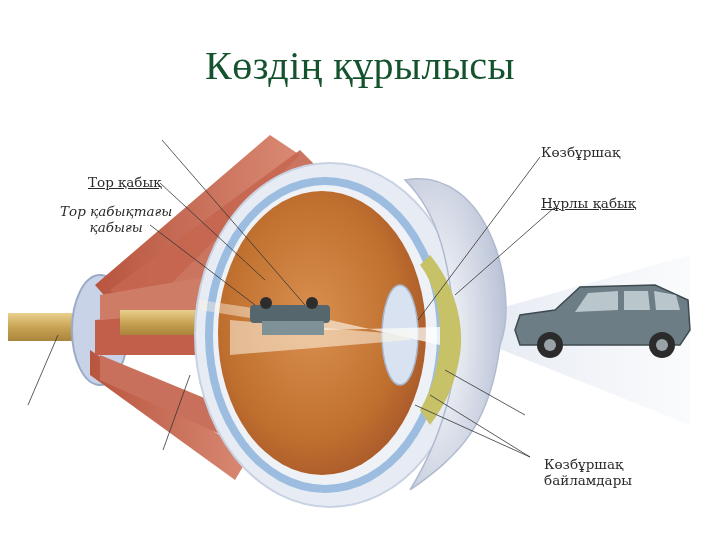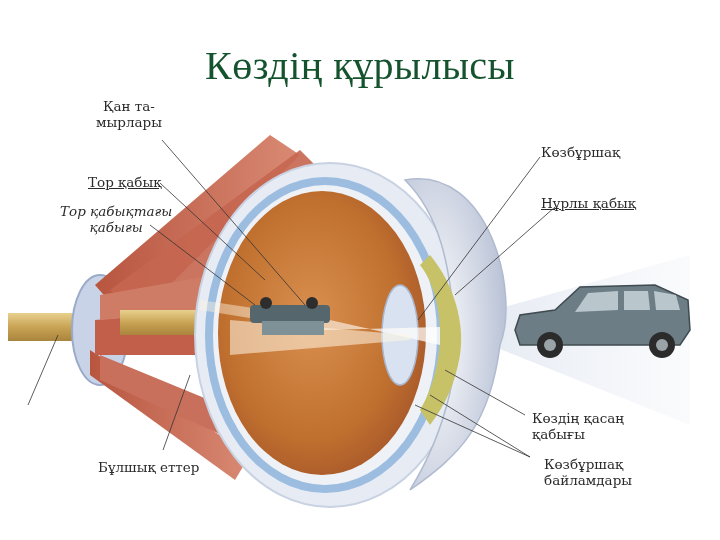--- a/index.html
+++ b/index.html
@@ -118,33 +118,24 @@
       <line x1="540" y1="62" x2="418" y2="225"></line>
       <line x1="555" y1="112" x2="455" y2="200"></line>
       <line x1="58" y1="240" x2="28" y2="310"></line>
       <line x1="190" y1="280" x2="163" y2="355"></line>
       <line x1="525" y1="320" x2="445" y2="275"></line>
       <line x1="530" y1="362" x2="430" y2="300"></line>
       <line x1="530" y1="362" x2="415" y2="310"></line>
     </g>
   </svg>
 
-  <div class="label center" style="left:96px; top:3px;">
-    <div>Қан та-</div>
-    <div>мырлары</div>
-  </div>
   <div class="label" style="left:88px; top:79px;text-decoration:underline;">Тор қабық</div>
   <div class="label center" style="left:60px; top:108px;font-style:italic;">
     <div>Тор қабықтағы</div>
     <div>қабығы</div>
   </div>
   <div class="label" style="left:541px; top:49px;">Көзбұршақ</div>
   <div class="label" style="left:541px; top:100px;text-decoration:underline;">Нұрлы қабық</div>
-  <div class="label" style="left:98px; top:364px;">Бұлшық еттер</div>
-  <div class="label" style="left:532px; top:315px;">
-    <div>Көздің қасаң</div>
-    <div>қабығы</div>
-  </div>
   <div class="label" style="left:544px; top:361px;">
     <div>Көзбұршақ</div>
     <div>байламдары</div>
   </div>
 </div>
 
 </body></html>

